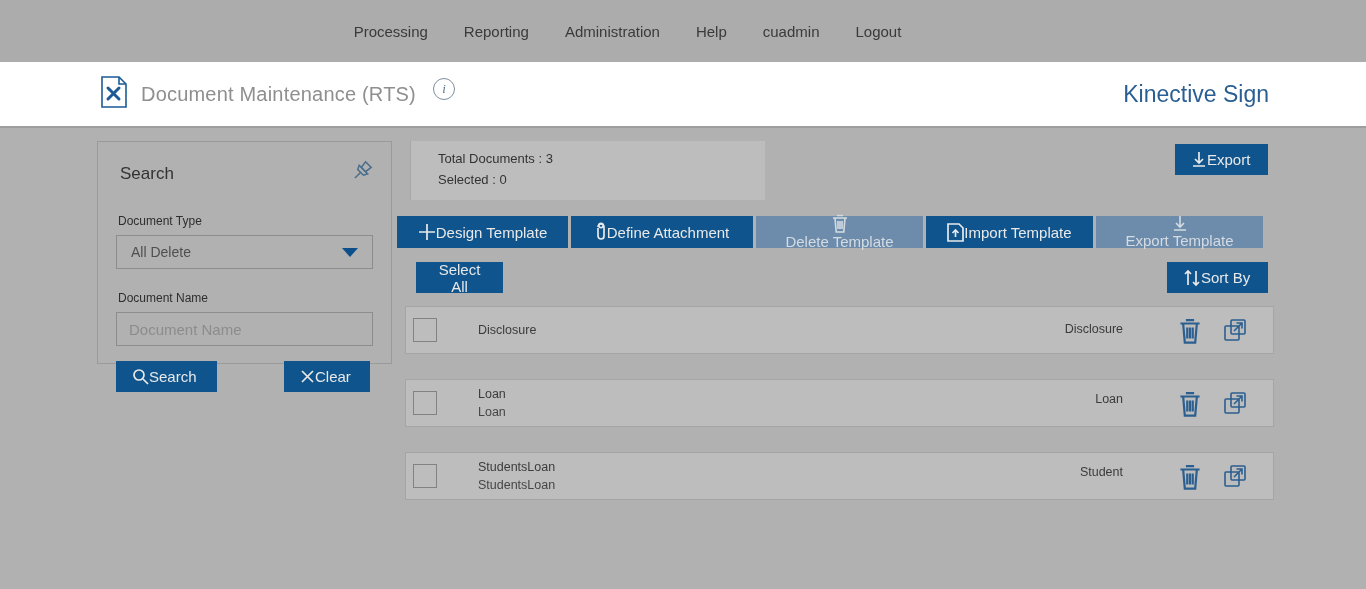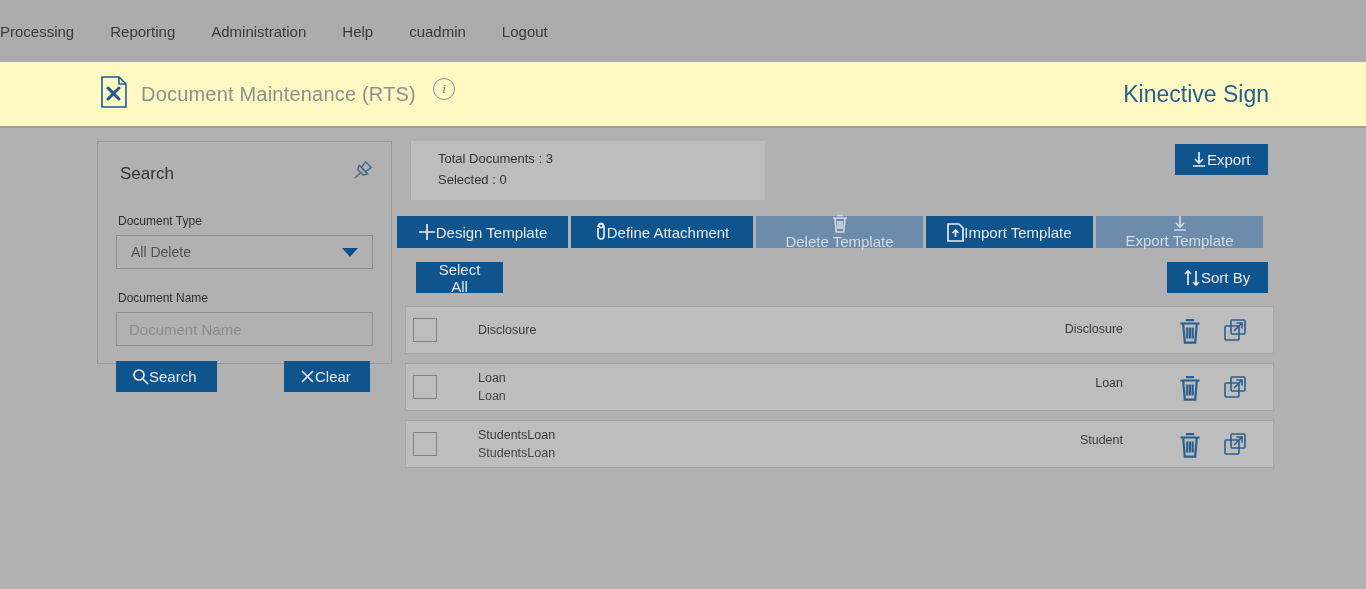--- a/index.html
+++ b/index.html
@@ -1,24 +1,24 @@
 <!DOCTYPE html>
 <html><head>
 <meta charset="utf-8">
 <style>
   * { margin:0; padding:0; box-sizing:border-box; }
   html,body { width:1366px; height:589px; overflow:hidden; }
   body { font-family:"Liberation Sans", sans-serif; background:#b1b1b1; position:relative; }
 
   
-  .topnav { height:62px; background:#acacac; display:flex; align-items:center; justify-content:flex-start; padding-right:111px; gap:36px; }
+  .topnav { height:62px; background:#acacac; display:flex; align-items:center; justify-content:center; padding-right:111px; gap:36px; }
   .topnav a { color:#3a3a3a; font-size:15px; text-decoration:none; cursor:pointer; }
 
   
-  .header { height:66px; background:#fef9c3; border-bottom:2px solid #9e9e9e; display:flex; align-items:center; }
+  .header { height:66px; background:#ffffff; border-bottom:2px solid #9e9e9e; display:flex; align-items:center; }
   .header-left { display:flex; align-items:center; margin-left:100px; gap:13px; }
   .header-title { color:#8f8f8f; font-size:20px; letter-spacing:.2px; }
   .info-badge { width:22px; height:22px; border:1px solid #7d8fa0; border-radius:50%; color:#5a7590; font-size:13px; font-style:italic; font-family:"Liberation Serif",serif; display:flex; align-items:center; justify-content:center; margin-left:4px; margin-top:-10px; }
   .brand { margin-left:auto; margin-right:97px; color:#2a5f93; font-size:23px; }
 
   
   .search-panel { position:absolute; left:97px; top:141px; width:295px; height:223px; border:1px solid #9a9a9a; }
   .search-panel .panel-head { display:flex; justify-content:space-between; align-items:flex-start; padding:16px 16px 0 22px; }
   .search-panel h2 { font-size:17px; font-weight:400; color:#333; margin-top:6px; }
   .field-label { font-size:12px; color:#2e2e2e; margin:0 0 7px 20px; }
@@ -40,21 +40,21 @@
   .export-btn { position:absolute; left:1175px; top:144px; width:93px; }
 
   .tmpl-row { position:absolute; left:397px; top:216px; width:869px; display:flex; gap:3px; }
   .tmpl-row .btn { height:32px; flex:0 0 auto; justify-content:center; }
   .b-design{width:171px;} .b-define{width:182px;} .b-delete{width:167px;} .b-import{width:167px;} .b-exportt{width:167px;}
 
   .selectall-btn { position:absolute; left:416px; top:262px; width:87px; justify-content:center; }
   .sortby-btn { position:absolute; left:1167px; top:262px; width:101px; }
 
   
-  .rows { position:absolute; left:405px; top:306px; width:869px; display:flex; flex-direction:column; gap:9px; }
+  .rows { position:absolute; left:405px; top:306px; width:869px; display:flex; flex-direction:column; gap:25px; }
   .doc-row { height:48px; background:#bdbdbd; border:1px solid #a5a5a5; display:flex; align-items:center; position:relative; }
   .cb { width:24px; height:24px; border:1px solid #828282; background:transparent; margin-left:7px; cursor:pointer; }
   .doc-names { margin-left:41px; display:flex; flex-direction:column; justify-content:center; gap:4px; }
   .doc-name { font-size:12.5px; color:#3b3b3b; }
   .doc-sub { font-size:12.5px; color:#464646; }
   .doc-type { position:absolute; right:150px; top:12px; font-size:12.5px; color:#3b3b3b; }
   .row-icon { position:absolute; top:9px; width:30px; height:30px; display:flex; align-items:center; justify-content:center; cursor:pointer; }
   .row-trash { right:68px; }
   .row-export { right:22px; }
 

